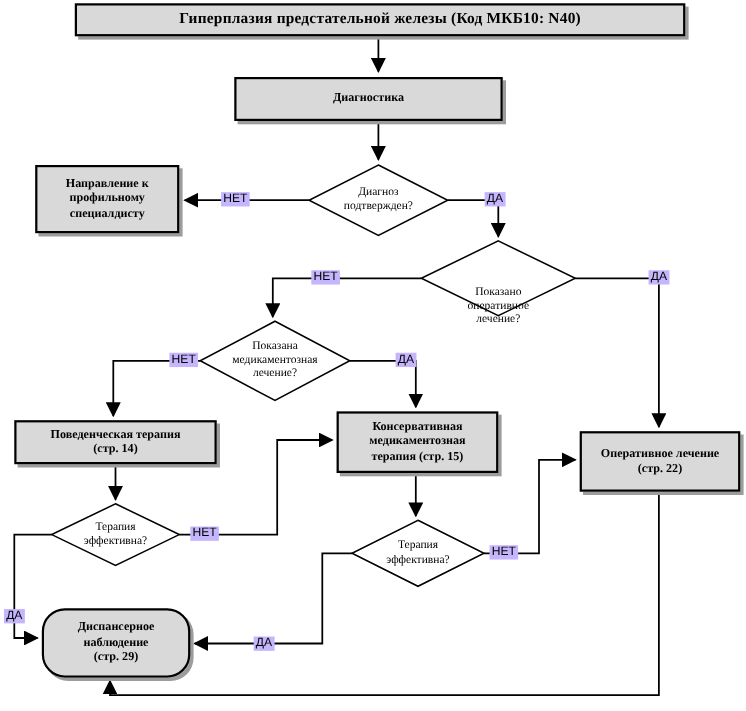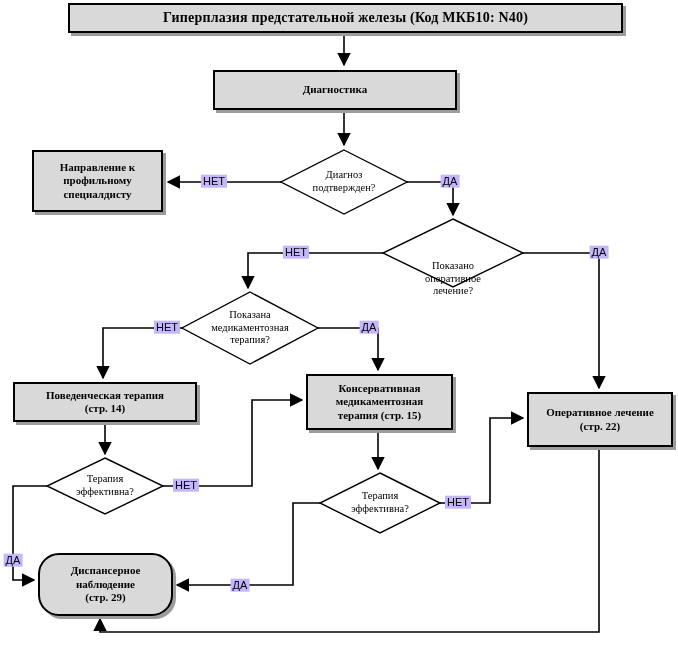--- a/index.html
+++ b/index.html
@@ -75,21 +75,21 @@
 наблюдение
 (стр. 29)</div>
 
   <div class="dtext" style="left:344px;top:182px;width:110px;">Диагноз
 подтвержден?</div>
   <div class="dtext" style="left:453px;top:239px;width:110px;margin-top:40px;">Показано
 оперативное
 лечение?</div>
   <div class="dtext" style="left:250px;top:328px;width:118px;">Показана
 медикаментозная
-терапия?</div>
+лечение?</div>
   <div class="dtext" style="left:105px;top:486px;width:100px;">Терапия
 эффективна?</div>
   <div class="dtext" style="left:380px;top:503px;width:100px;">Терапия
 эффективна?</div>
 
   <div class="chip" style="left:214px;top:181px;">НЕТ</div>
   <div class="chip" style="left:450px;top:181px;">ДА</div>
   <div class="chip" style="left:296px;top:252px;">НЕТ</div>
   <div class="chip" style="left:599px;top:252px;">ДА</div>
   <div class="chip" style="left:167px;top:327px;">НЕТ</div>

